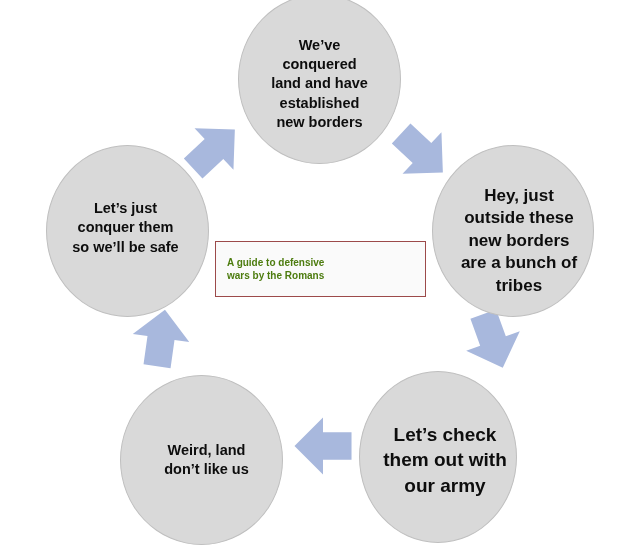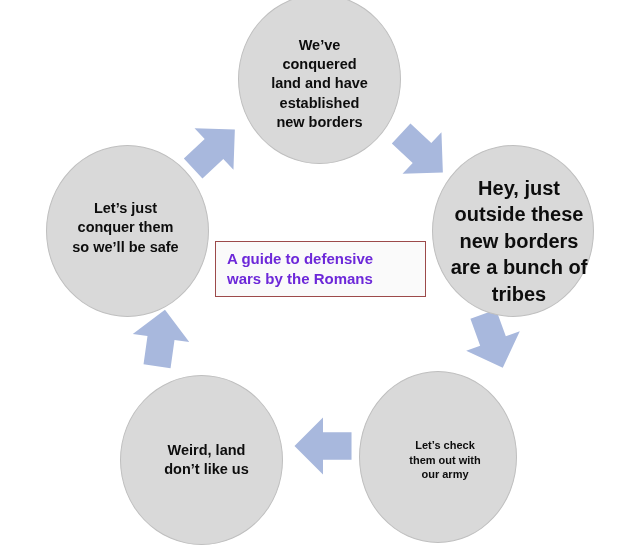--- a/index.html
+++ b/index.html
@@ -36,22 +36,22 @@
   }
 
   .cycle-node .node-text {
     display: block;
     width: 100%;
     white-space: pre-line;
   }
 
   
   #node-top      { left: 238px; top: -6px;  width: 163px; height: 170px; font-size: 14.5px; }
-  #node-right    { left: 432px; top: 145px; width: 162px; height: 172px; font-size: 20px; }
-  #node-bottom-right { left: 359px; top: 371px; width: 158px; height: 172px; font-size: 11px; }
+  #node-right    { left: 432px; top: 145px; width: 162px; height: 172px; font-size: 17px; }
+  #node-bottom-right { left: 359px; top: 371px; width: 158px; height: 172px; font-size: 19px; }
   #node-bottom-left  { left: 120px; top: 375px; width: 163px; height: 170px; font-size: 14.5px; }
   #node-left     { left: 46px;  top: 145px; width: 163px; height: 172px; font-size: 14.5px; }
 
   #node-top .node-text          { transform: translateY(5px); }
   #node-right .node-text        { transform: translate(6px, 10px); }
   #node-bottom-right .node-text { transform: translate(7px, 3px); }
   #node-bottom-left .node-text  { transform: translate(5px, 0px); }
   #node-left .node-text         { transform: translate(-2px, -3px); }
 
   
@@ -78,23 +78,23 @@
     height: 56px;
     background: #fafafa;
     border: 1.6px solid #9c4a4a;
     display: flex;
     align-items: center;
     justify-content: flex-start;
     padding: 0 11px;
   }
 
   #center-title-card .card-text {
-    font-size: 15px;
+    font-size: 10px;
     font-weight: bold;
-    color: #6d28d9;
+    color: #4d7c0f;
     line-height: 1.35;
     text-align: left;
     white-space: pre-line;
   }
 </style>
 </head>
 <body>
 
 <div id="diagram-stage" style="background: rgb(255, 255, 255);">
 

